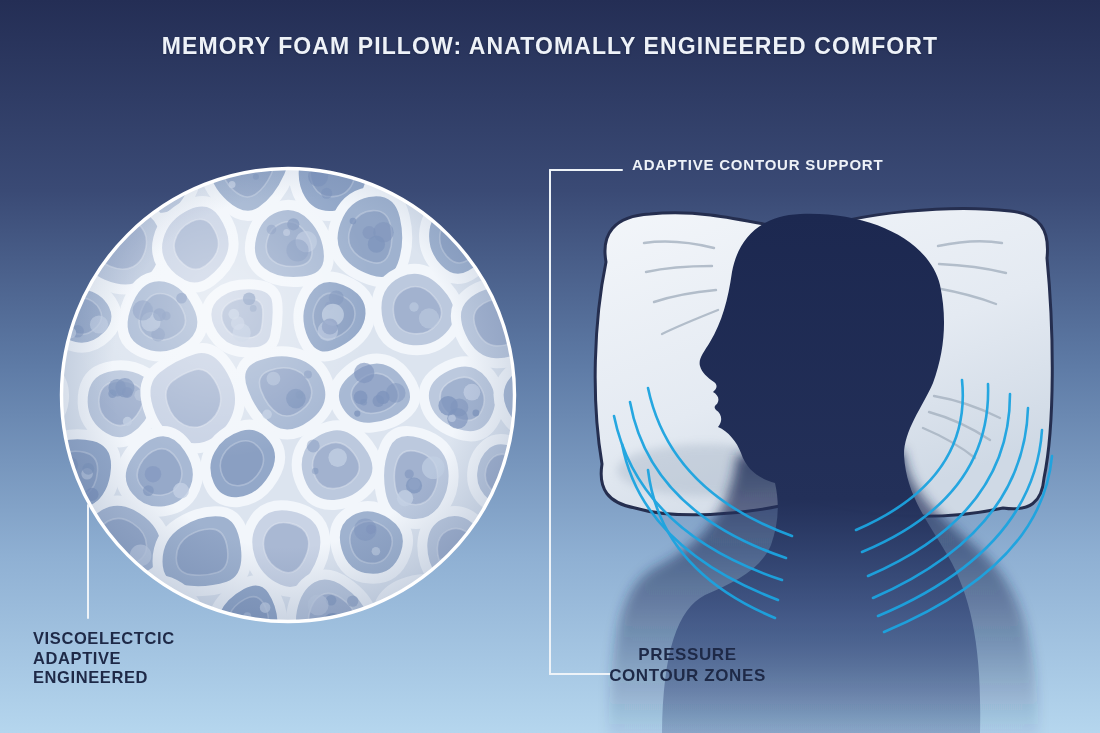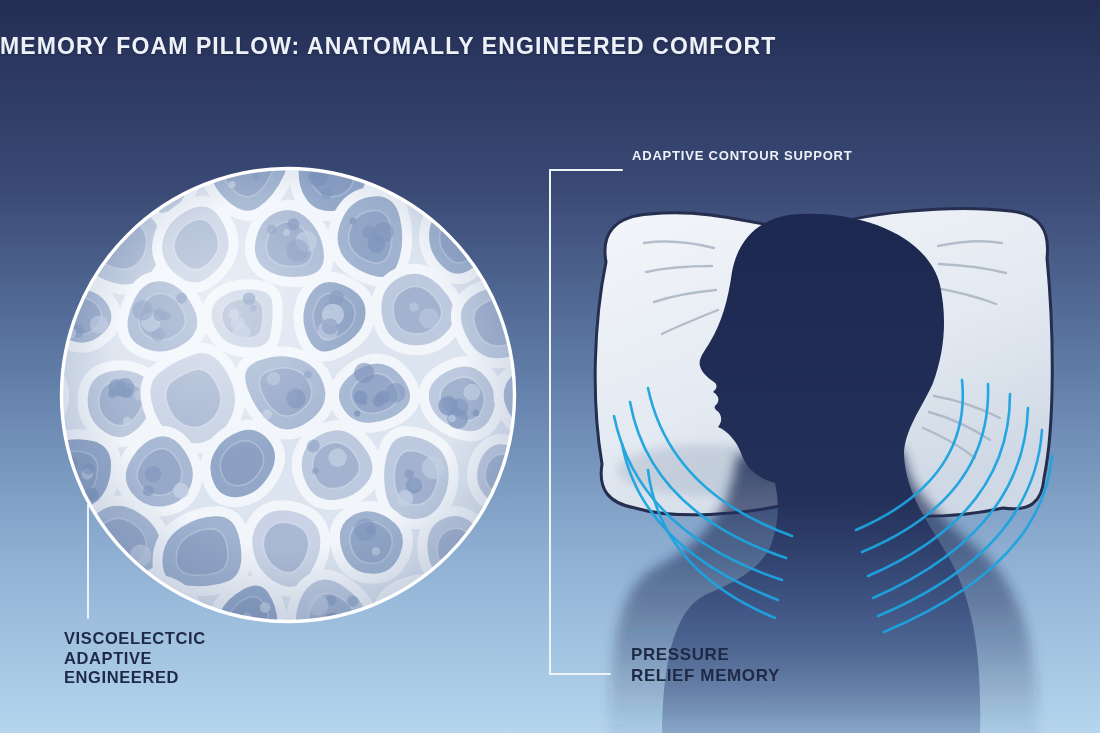--- a/index.html
+++ b/index.html
@@ -11,41 +11,42 @@
     position:absolute;inset:0;
     background:linear-gradient(180deg,
       var(--c-bg_top) 0%,
       var(--c-bg_upper) 26%,
       var(--c-bg_mid) 50%,
       var(--c-bg_lower) 76%,
       var(--c-bg_bottom) 100%);
   }
   .title{
     position:absolute;top:33px;left:0;width:100%;
+    text-align:center;
     font-size:23px;font-weight:700;letter-spacing:1.1px;
     color:var(--c-title_text);
     text-shadow:0 1px 2px rgba(10,16,40,.35);
   }
   .scene,.foam{position:absolute;}
   .scene{left:0;top:0;}
   .foam{left:53px;top:160px;}
   .leader{position:absolute;background:var(--c-callout_line);border-radius:1px;}
   #foam-leader{left:87px;top:504px;width:2px;height:115px;}
   #bracket-v{left:549px;top:169px;width:2px;height:506px;}
   #bracket-top{left:549px;top:169px;width:74px;height:2px;}
   #bracket-bottom{left:549px;top:673px;width:62px;height:2px;}
   .label{
     position:absolute;font-weight:700;letter-spacing:.6px;line-height:19.5px;
     font-size:16.5px;
   }
-  .label.dark{color:var(--c-label_dark);margin-left:31px;}
+  .label.dark{color:var(--c-label_dark);}
   .label.light{color:var(--c-title_text);}
   #foam-label{left:33px;top:629px;}
-  #adaptive-label{left:632px;top:146px;font-size:13px;letter-spacing:.8px;}
-  #pressure-label{left:600px;top:644px;width:175px;line-height:21px;font-size:17px;}
+  #adaptive-label{left:632px;top:155px;font-size:15px;letter-spacing:.8px;}
+  #pressure-label{left:600px;top:644px;width:175px;text-align:center;line-height:21px;font-size:17px;}
 </style>
 </head>
 <body>
 
 <div class="stage">
   <div class="bg"></div>
 
   <div class="title">MEMORY FOAM PILLOW: ANATOMALLY ENGINEERED COMFORT</div>
 
   <svg class="scene" width="1100" height="733" viewBox="0 0 1100 733">
@@ -366,15 +367,15 @@
   <div class="label dark" id="foam-label">
     <div>VISCOELECTCIC</div>
     <div>ADAPTIVE</div>
     <div>ENGINEERED</div>
   </div>
 
   <div class="label light" id="adaptive-label">ADAPTIVE CONTOUR SUPPORT</div>
 
   <div class="label dark" id="pressure-label">
     <div>PRESSURE</div>
-    <div>RELIEF MEMORY</div>
+    <div>CONTOUR ZONES</div>
   </div>
 </div>
 
 </body></html>

